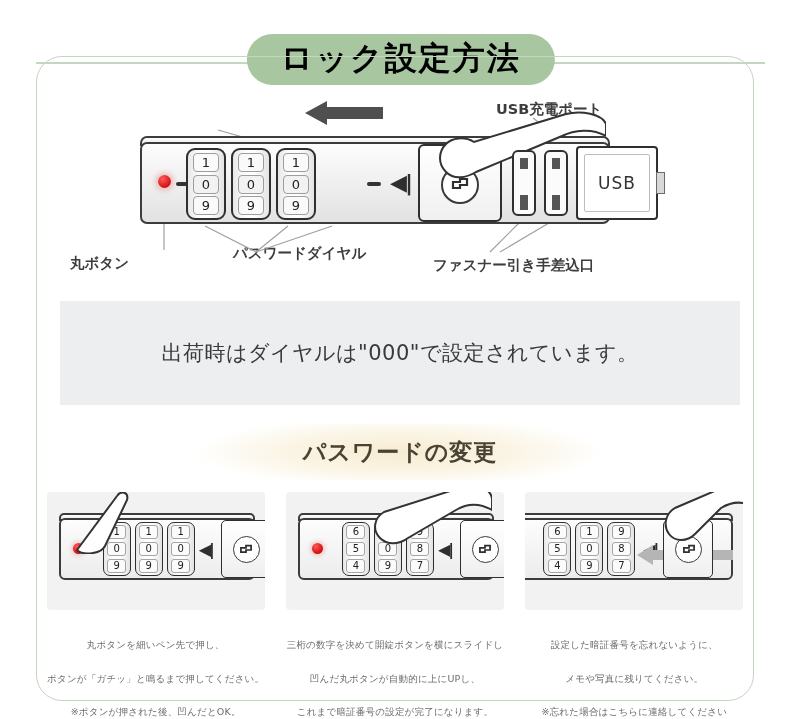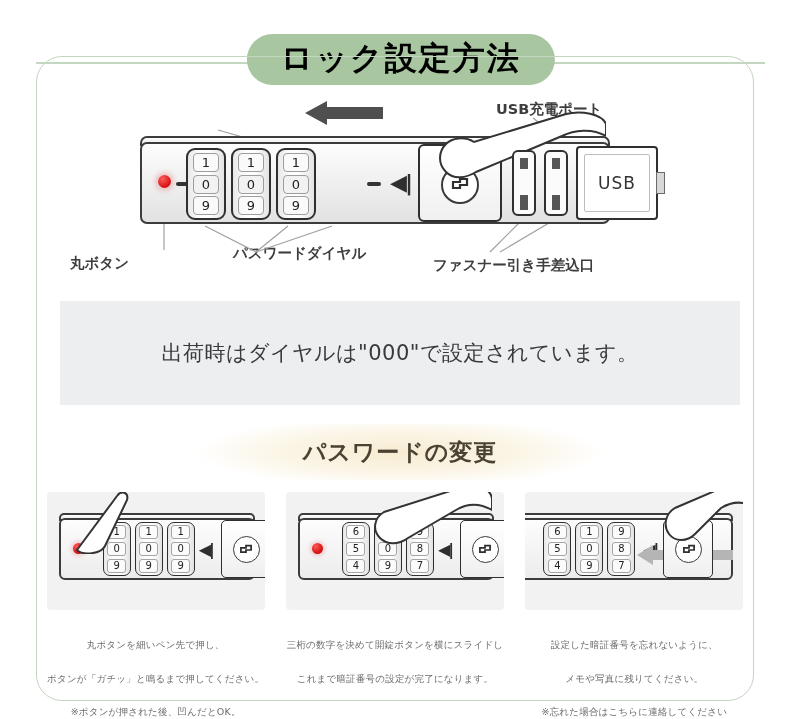--- a/index.html
+++ b/index.html
@@ -343,20 +343,21 @@
           </svg>
         </div>
         <div class="finger" style="left:76px;top:-6px;">
           <svg width="130" height="62" viewBox="0 0 130 62">
             <path d="M18 52 C10 44 12 32 22 26 L104 0 C118 -2 130 4 130 14 L130 24 C116 16 104 18 94 24 L46 52 C38 58 26 60 18 52 Z" fill="#fff" stroke="#333" stroke-width="2"></path>
           </svg>
         </div>
       </div>
       <div class="step-cap">
         <div>三桁の数字を決めて開錠ボタンを横にスライドし</div>
+        <div>凹んだ丸ボタンが自動的に上にUPし、</div>
         <div>これまで暗証番号の設定が完了になります。</div>
       </div>
     </div>
 
     <div class="step">
       <div class="step-img">
         <div class="mini-top wide"></div>
         <div class="mini-lock wide"></div>
         <div class="mini-dials" style="left:18px;top:30px;">
           <div class="mdial">

